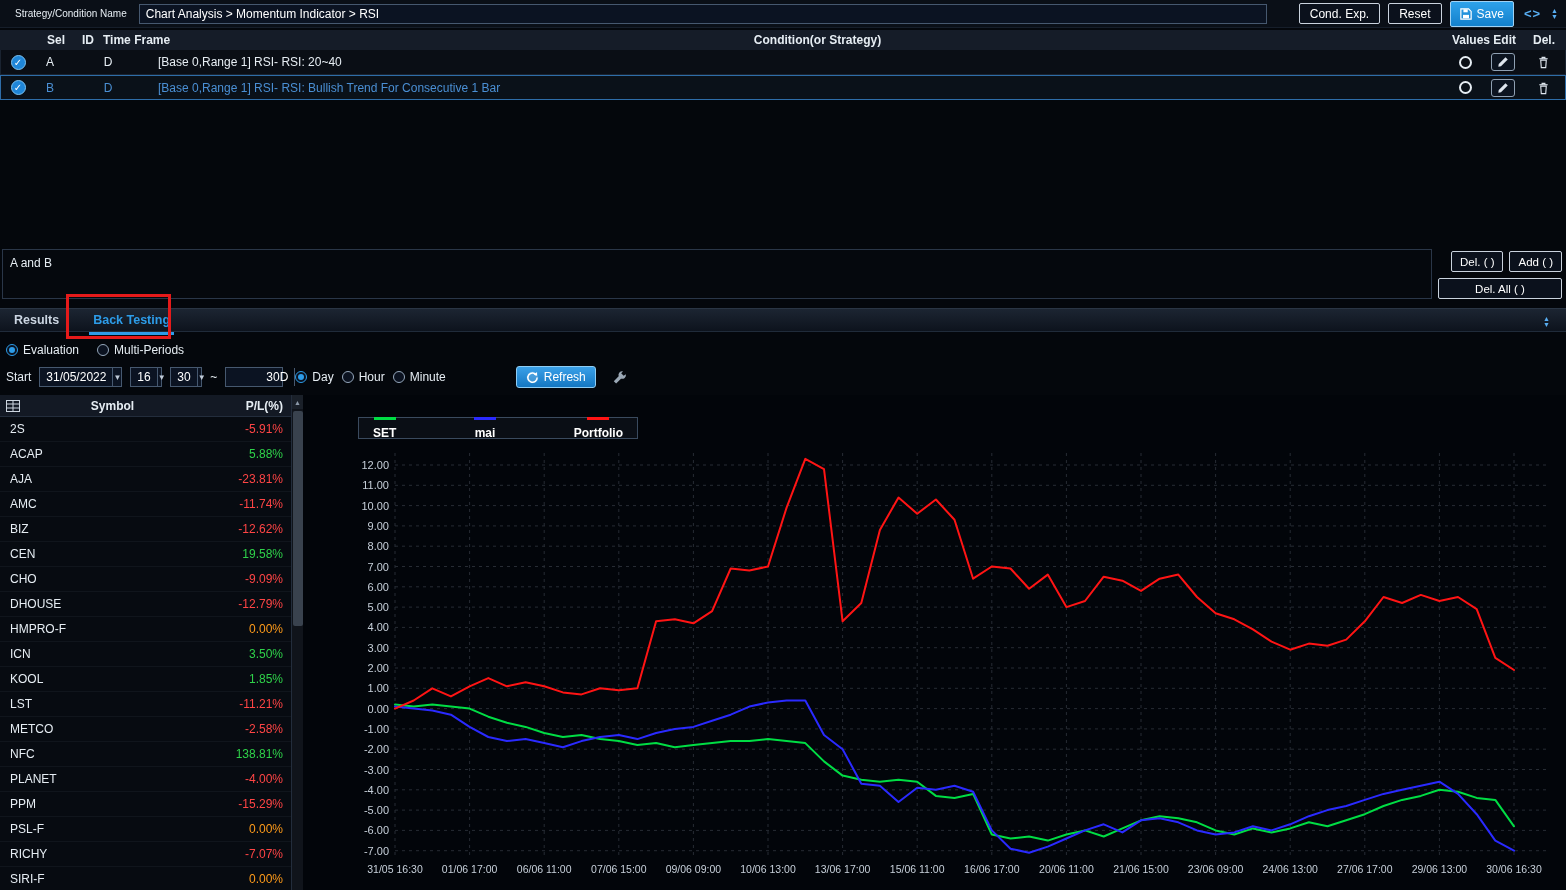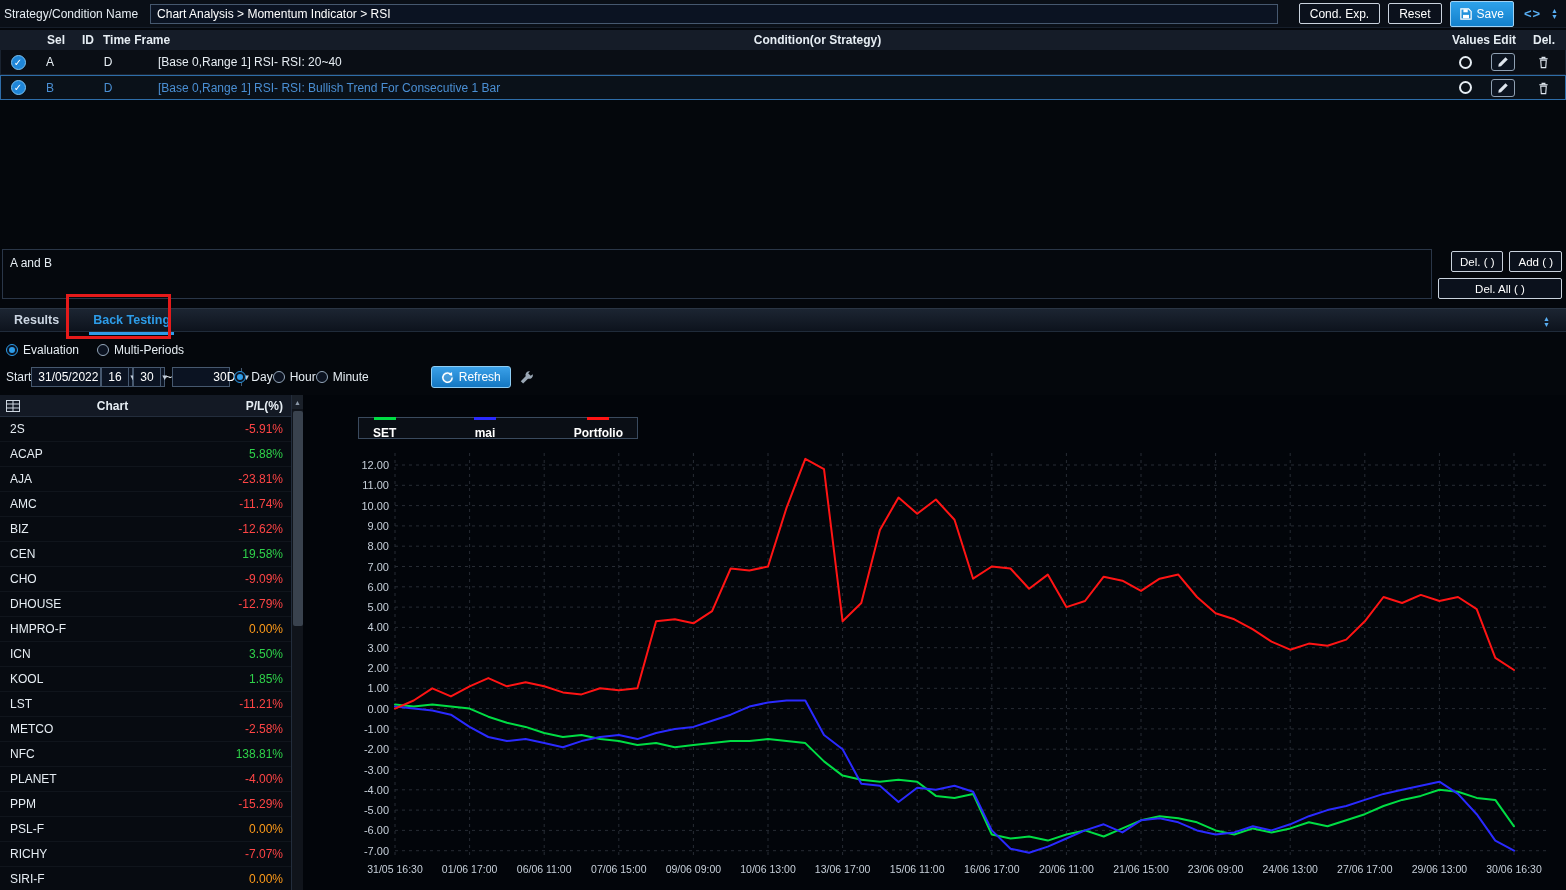--- a/index.html
+++ b/index.html
@@ -3,21 +3,21 @@
 <meta charset="utf-8">
 <style>
   * { box-sizing: border-box; margin: 0; padding: 0; }
   html,body { width:1566px; height:890px; background:#04070c; overflow:hidden;
     font-family:"Liberation Sans", sans-serif; color:#e6edf3; }
   .app { position:relative; width:1566px; height:890px; background:#04070c; }
 
   
   .topbar { position:absolute; top:0; left:0; width:100%; height:28px; background:#0a0f17;
     border-bottom:1px solid #161e2a; display:flex; align-items:center; }
-  .topbar-label { margin-left:4px; font-size:12px; white-space:nowrap; }
+  .topbar-label { margin-left:15px; font-size:10px; white-space:nowrap; }
   .strategy-input { margin-left:12px; width:1128px; height:20px; background:#0b1322;
     border:1px solid #46586f; color:#fff; font-size:12px; padding:0 6px;
     font-family:"Liberation Sans",sans-serif; }
   .topbar-spacer { flex:1; }
   .btn-outline { height:21px; border:1px solid #cad3de; background:#0b111c; color:#fff;
     font-size:12px; padding:0 10px; border-radius:2px; margin-right:8px; cursor:pointer;
     font-family:"Liberation Sans",sans-serif; white-space:nowrap; }
   .btn-save { height:21px; border:1px solid #9fd2f4; background:linear-gradient(#2ea2ea,#1380cc);
     color:#fff; font-size:12px; padding:12px 9px; border-radius:2px; margin-right:10px;
     display:inline-flex; align-items:center; gap:5px; cursor:pointer;
@@ -78,27 +78,27 @@
   
   .radio-row { position:absolute; top:343px; left:6px; display:flex; align-items:center;
     gap:18px; font-size:12px; }
   .radio-opt { display:flex; align-items:center; gap:5px; cursor:pointer; }
   .radio { width:12px; height:12px; border-radius:50%; border:1px solid #95a7bb;
     position:relative; background:#0b1220; }
   .radio.sel { border-color:#2d9ce8; }
   .radio.sel::after { content:""; position:absolute; left:2px; top:2px; width:6px; height:6px;
     border-radius:50%; background:#2d9ce8; }
   .controls-row { position:absolute; top:366px; left:6px; display:flex; align-items:center;
-    font-size:12px; }
+    gap:8px; font-size:12px; }
   .select { display:inline-flex; align-items:center; height:20px; background:#0b1322;
     border:1px solid #46586f; color:#fff; font-size:12px; padding-left:6px; cursor:pointer; }
   .select .caret { width:15px; align-self:stretch; border-left:1px solid #46586f;
     margin-left:6px; color:#c0cbd8; font-size:8px; display:flex; align-items:center;
     justify-content:center; }
-  .sel-date { width:70px; } .sel-hh { width:32px; } .sel-mm { width:32px; } .sel-period { width:58px;padding-left:40px; }
+  .sel-date { width:83px; } .sel-hh { width:32px; } .sel-mm { width:32px; } .sel-period { width:58px;padding-left:40px; }
   .btn-refresh { margin-left:62px; height:22px; border:1px solid #8ecdf5; border-radius:3px;
     background:linear-gradient(#3aa0e8,#1477c2); color:#fff; font-size:12px; padding:0 9px;
     display:inline-flex; align-items:center; gap:5px; cursor:pointer;
     font-family:"Liberation Sans",sans-serif; }
   .wrench { margin-left:8px; cursor:pointer; display:flex; }
 
   
   .symbol-panel { position:absolute; top:395px; left:0; width:303px; bottom:0;
     background:#070b11; }
   .sym-header { height:22px; background:#131924; border-bottom:1px solid #232d3c;
@@ -303,21 +303,21 @@
   <div class="symbol-panel">
     <div class="sym-header">
       <span class="grid-ic">
         <svg width="14" height="12" viewBox="0 0 14 12">
             <rect x="0.5" y="0.5" width="13" height="11" fill="none" stroke="#cdd6e0"></rect>
             <line x1="0.5" y1="4" x2="13.5" y2="4" stroke="#cdd6e0"></line>
             <line x1="0.5" y1="8" x2="13.5" y2="8" stroke="#cdd6e0"></line>
             <line x1="7" y1="0.5" x2="7" y2="11.5" stroke="#cdd6e0"></line>
           </svg>
       </span>
-      <span class="h-symbol">Chart</span>
+      <span class="h-symbol">Symbol</span>
       <span class="h-pl">P/L(%)</span>
     </div>
     <div class="sym-rows" id="sym-rows">
         <div class="sym-row">
           <span class="sym">2S</span>
           <span class="pl neg">-5.91%</span>
         </div>
         <div class="sym-row">
           <span class="sym">ACAP</span>
           <span class="pl pos">5.88%</span>

